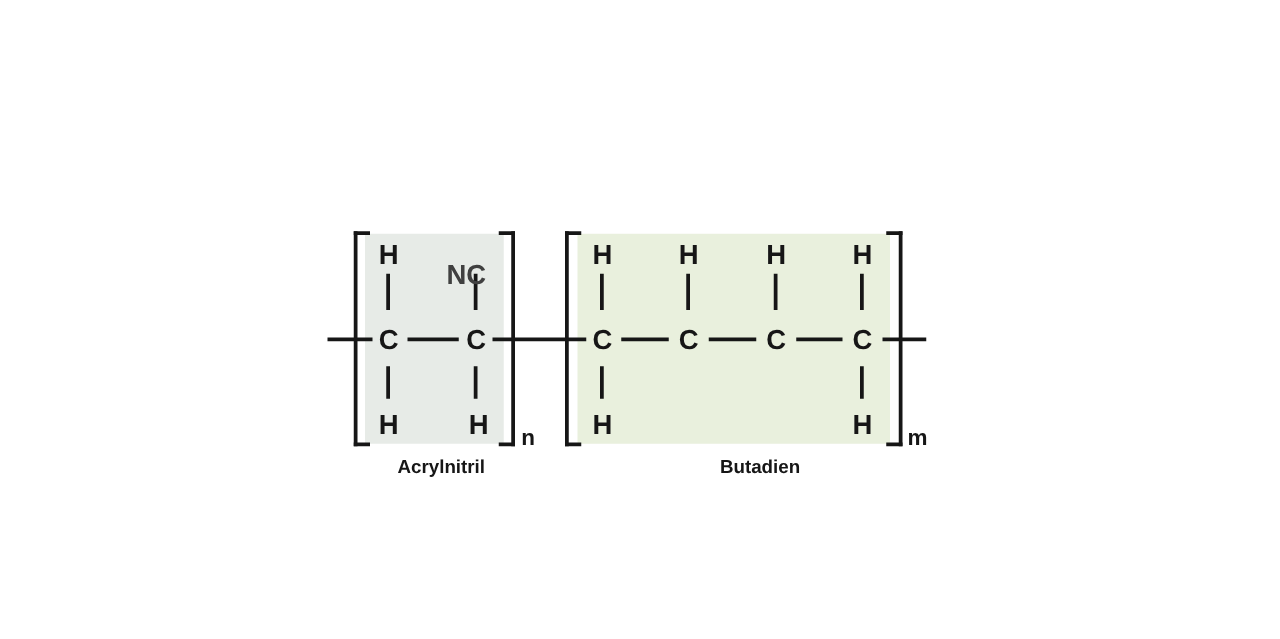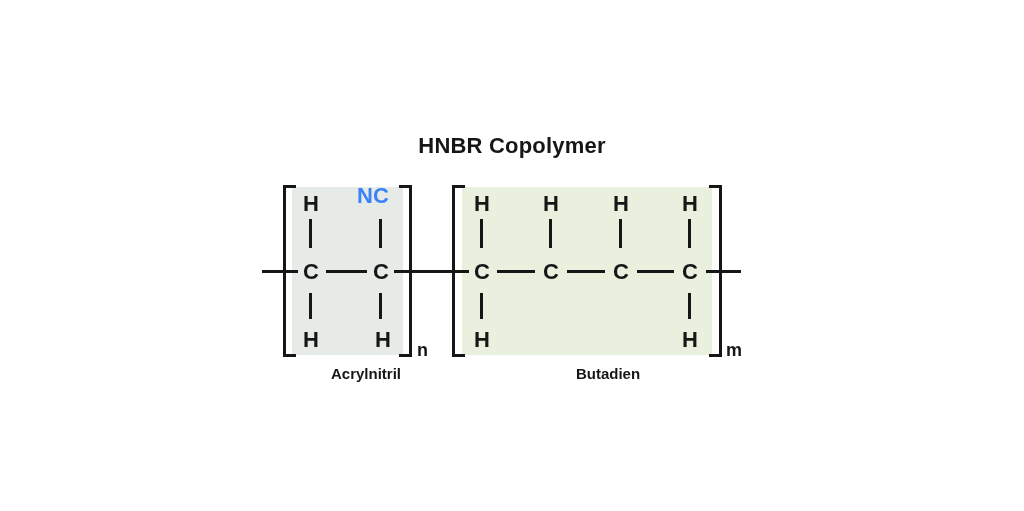--- a/index.html
+++ b/index.html
@@ -57,37 +57,36 @@
     font-weight: bold;
     line-height: 16px;
     transform: translateX(-50%);
     white-space: nowrap;
   }
 </style>
 </head>
 <body>
 
 <div class="page">
-  <div class="title">HNBR Copolymer</div>
 
   <div id="structure">
       <div class="unit-box" style="left: 292px; top: 187px; width: 111px; height: 168px; background: rgb(231, 235, 231);"></div>
       <div class="unit-box" style="left: 462px; top: 187px; width: 250px; height: 168px; background: rgb(233, 240, 221);"></div>
       <div class="bond" style="left: 262px; top: 270px; width: 36px; height: 2.5px; background: rgb(22, 22, 22);"></div>
       <div class="bond" style="left: 394px; top: 270px; width: 75px; height: 2.5px; background: rgb(22, 22, 22);"></div>
       <div class="bond" style="left: 706px; top: 270px; width: 35px; height: 2.5px; background: rgb(22, 22, 22);"></div>
       <div class="bracket bracket-left" style="left: 283px; top: 185px; width: 13px; height: 172px; border-color: rgb(22, 22, 22);"></div>
       <div class="bracket bracket-right" style="left: 399px; top: 185px; width: 13px; height: 172px; border-color: rgb(22, 22, 22);"></div>
       <div class="bond" style="left: 309px; top: 219px; width: 2.5px; height: 29px; background: rgb(22, 22, 22);"></div>
       <div class="bond" style="left: 379px; top: 219px; width: 2.5px; height: 29px; background: rgb(22, 22, 22);"></div>
       <div class="bond" style="left: 309px; top: 293px; width: 2.5px; height: 26px; background: rgb(22, 22, 22);"></div>
       <div class="bond" style="left: 379px; top: 293px; width: 2.5px; height: 26px; background: rgb(22, 22, 22);"></div>
       <div class="bond" style="left: 326px; top: 270px; width: 41px; height: 2.5px; background: rgb(22, 22, 22);"></div>
       <div class="atom" style="left: 311px; top: 204px; color: rgb(22, 22, 22);">H</div>
-      <div class="atom" style="left: 373px; top: 196px; color: #3b82f6;">NC</div>
+      <div class="atom" style="left: 373px; top: 220px; color: #404040;">NC</div>
       <div class="atom" style="left: 311px; top: 272px; color: rgb(22, 22, 22);">C</div>
       <div class="atom" style="left: 381px; top: 272px; color: rgb(22, 22, 22);">C</div>
       <div class="atom" style="left: 311px; top: 340px; color: rgb(22, 22, 22);">H</div>
       <div class="atom" style="left: 383px; top: 340px; color: rgb(22, 22, 22);">H</div>
       <div class="bracket bracket-left" style="left: 452px; top: 185px; width: 13px; height: 172px; border-color: rgb(22, 22, 22);"></div>
       <div class="bracket bracket-right" style="left: 709px; top: 185px; width: 13px; height: 172px; border-color: rgb(22, 22, 22);"></div>
       <div class="bond" style="left: 480px; top: 219px; width: 2.5px; height: 29px; background: rgb(22, 22, 22);"></div>
       <div class="bond" style="left: 549px; top: 219px; width: 2.5px; height: 29px; background: rgb(22, 22, 22);"></div>
       <div class="bond" style="left: 619px; top: 219px; width: 2.5px; height: 29px; background: rgb(22, 22, 22);"></div>
       <div class="bond" style="left: 688px; top: 219px; width: 2.5px; height: 29px; background: rgb(22, 22, 22);"></div>
@@ -104,15 +103,15 @@
       <div class="atom" style="left: 551px; top: 272px; color: rgb(22, 22, 22);">C</div>
       <div class="atom" style="left: 621px; top: 272px; color: rgb(22, 22, 22);">C</div>
       <div class="atom" style="left: 690px; top: 272px; color: rgb(22, 22, 22);">C</div>
       <div class="atom" style="left: 482px; top: 340px; color: rgb(22, 22, 22);">H</div>
       <div class="atom" style="left: 690px; top: 340px; color: rgb(22, 22, 22);">H</div>
     </div>
 
   <div class="subscript" style="left:417px; top:341px">n</div>
   <div class="subscript" style="left:726px; top:341px">m</div>
 
-  <div class="unit-label" style="left:366px; top:366px">Acrylnitril</div>
+  <div class="unit-label" style="left:353px; top:366px">Acrylnitril</div>
   <div class="unit-label" style="left:608px; top:366px">Butadien</div>
 </div>
 
 </body></html>

